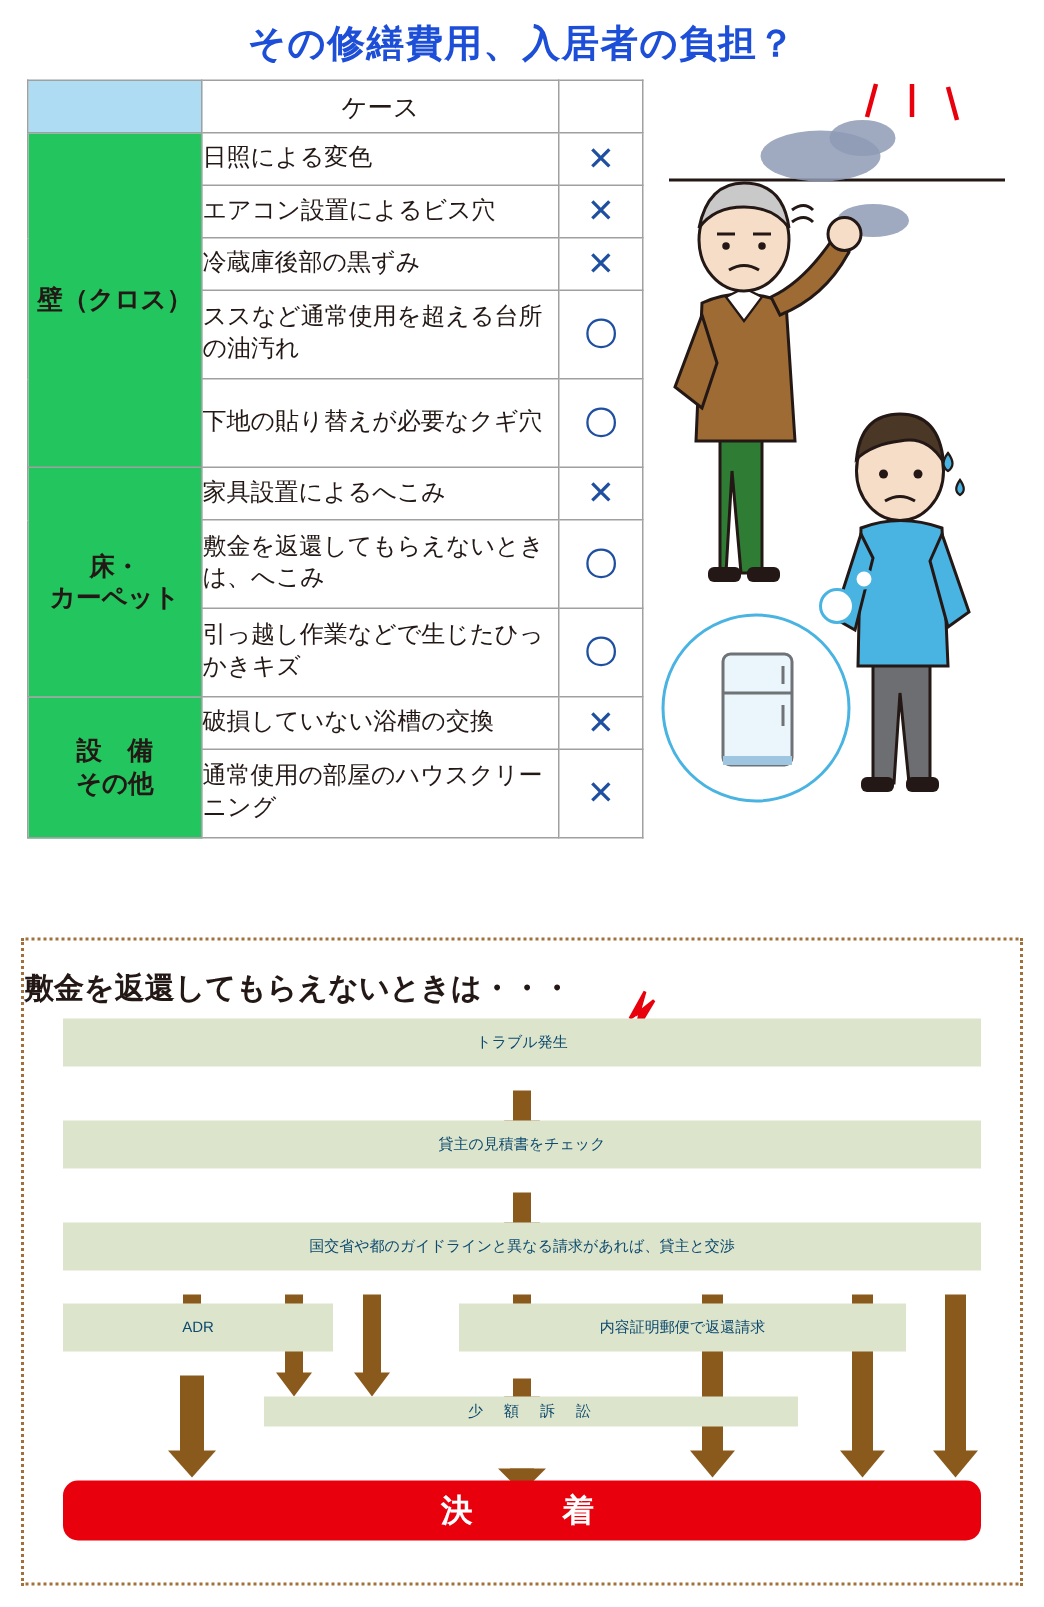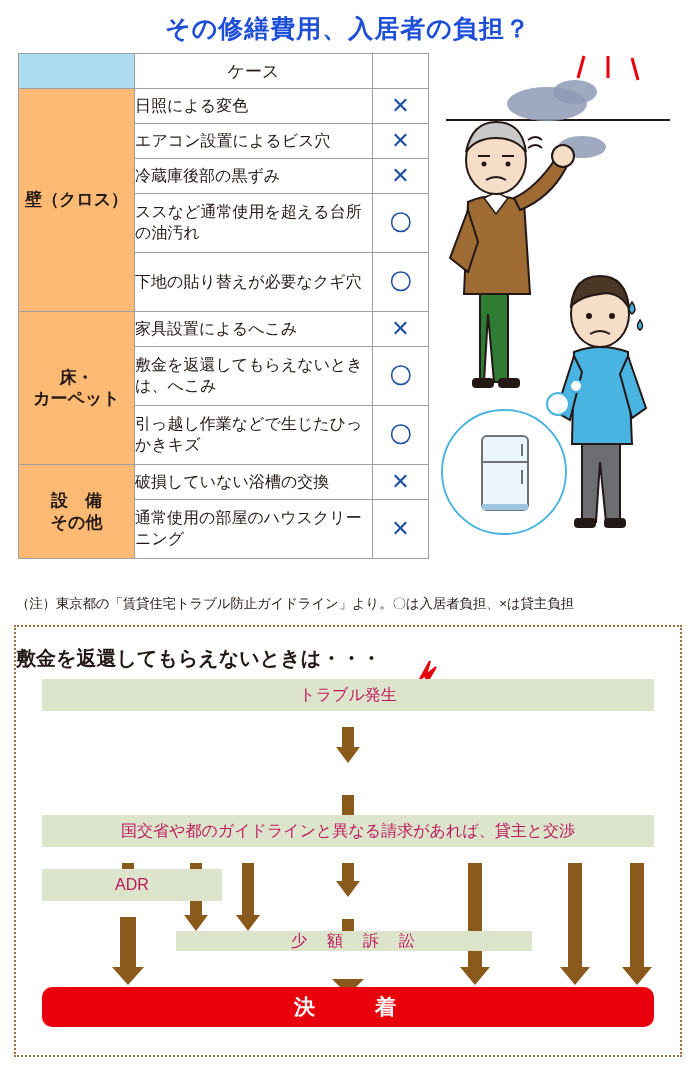--- a/index.html
+++ b/index.html
@@ -60,21 +60,21 @@
     background: #aedcf3;
   }
   .hdr-case {
     background: #ffffff;
     text-align: center;
     font-size: 17px;
     height: 34px;
     color: #231815;
   }
   .cat-cell {
-    background: #fdba74;
+    background: #22c55e;
     text-align: center;
     font-size: 17px;
     font-weight: bold;
     line-height: 1.25;
     color: #231815;
   }
   .case-cell {
     background: #ffffff;
     font-size: 16px;
     line-height: 1.3;
@@ -129,22 +129,22 @@
     top: 18px;
     left: 0;
     width: 100%;
     font-size: 20px;
     font-weight: bold;
     color: #231815;
   }
   .fbox {
     position: absolute;
     background: #dde4cc;
-    color: #be185d;
-    font-size: 16px;
+    color: #0c4a6e;
+    font-size: 10px;
     display: flex;
     align-items: center;
     justify-content: center;
     box-sizing: border-box;
   }
   .fbox.final {
     background: #e8000d;
     color: #ffffff;
     font-weight: bold;
     font-size: 21px;
@@ -217,21 +217,20 @@
           <td class="mark-cell cross r1">✕</td>
         </tr>
         <tr>
           <td class="case-cell r2">通常使用の部屋のハウスクリーニング</td>
           <td class="mark-cell cross r2">✕</td>
         </tr>
       </tbody>
     </table>
   </div>
 
-  <div class="table-note">（注）東京都の「賃貸住宅トラブル防止ガイドライン」より。〇は入居者負担、×は貸主負担</div>
 
   <div class="illus">
     <svg width="252" height="535" viewBox="0 0 252 535" xmlns="http://www.w3.org/2000/svg">
 
       <g>
         <line x1="14" y1="68" x2="238" y2="68" stroke="#231815" stroke-width="2"></line>
       </g>
 
       <g>
         <ellipse cx="115" cy="52" rx="40" ry="17" fill="#8e9bb5" opacity="0.85"></ellipse>
@@ -365,19 +364,21 @@
         <rect x="614" y="236" width="14" height="106" fill="#8a5a1d"></rect>
         <polygon points="606,340 636,340 621,358" fill="#8a5a1d"></polygon>
       </g>
 
       <g>
         <path d="M404 52 l10 -18 l-4 14 l10 -8 l-12 20 l3 -13 z" fill="#e8000d" stroke="#e8000d" stroke-width="2"></path>
       </g>
     </svg>
 
     <div class="fbox" style="top:52px;left:26px;width:612px;height:32px;">トラブル発生</div>
+    <div class="fbox" style="top:120px;left:26px;width:612px;height:32px;">貸主の見積書をチェック</div>
     <div class="fbox" style="top:188px;left:26px;width:612px;height:32px;">国交省や都のガイドラインと異なる請求があれば、貸主と交渉</div>
     <div class="fbox" style="top:242px;left:26px;width:180px;height:32px;">ADR</div>
+    <div class="fbox" style="top:242px;left:290px;width:298px;height:32px;">内容証明郵便で返還請求</div>
     <div class="fbox" style="top:304px;left:160px;width:356px;height:20px;letter-spacing:2px;">少　額　訴　訟</div>
     <div class="fbox final" style="top:360px;left:26px;width:612px;height:40px;">決　　着</div>
   </div>
 
 </div>
 
 </body></html>

